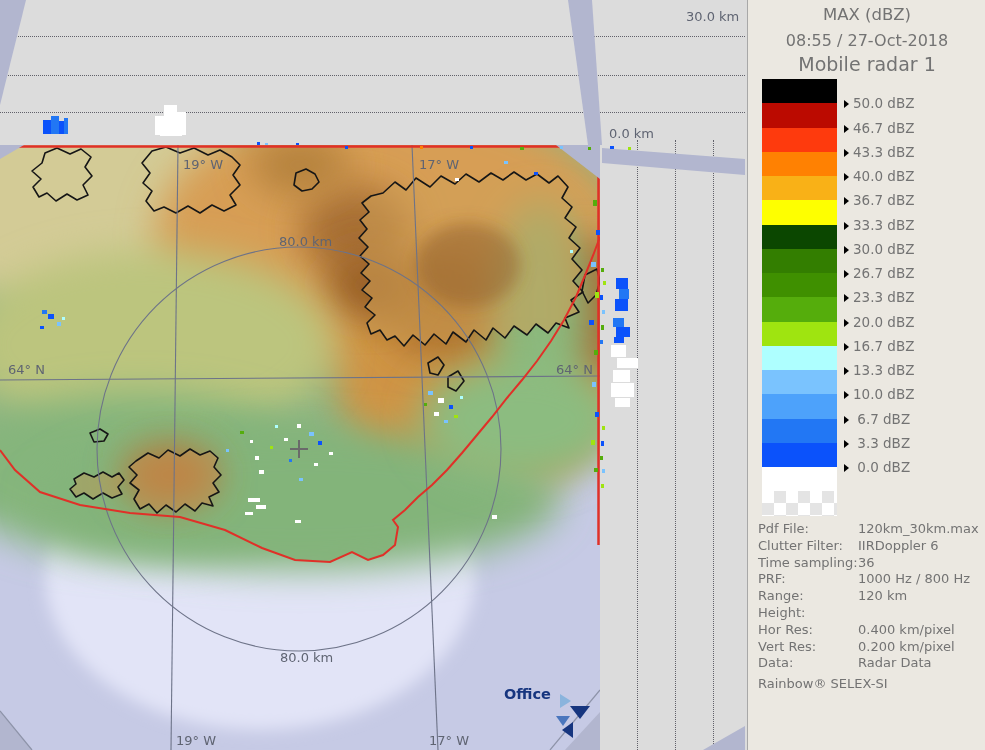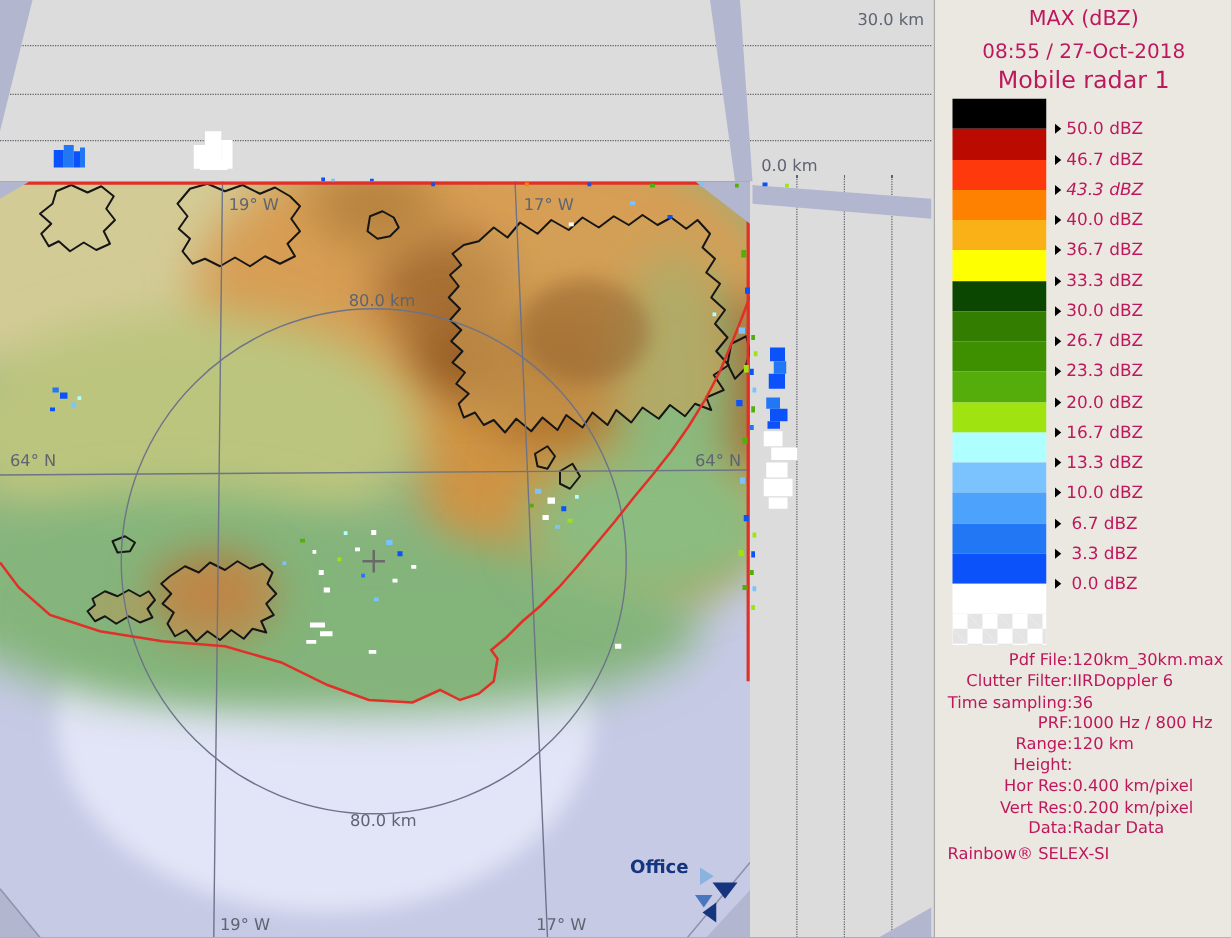--- a/index.html
+++ b/index.html
@@ -22,37 +22,37 @@
   .logo .l1,.logo .l2{font-weight:bold;font-size:14.5px;line-height:16px;color:#16357f;
         font-family:"DejaVu Sans","Liberation Sans",sans-serif;}
   .tri{position:absolute;width:0;height:0;}
   .tri-right{border-top:7px solid transparent;border-bottom:7px solid transparent;border-left:11px solid #8ab4dd;left:56px;top:8px;}
   .tri-down{border-left:10px solid transparent;border-right:10px solid transparent;border-top:13px solid #16357f;left:66px;top:20px;}
   .tri-down2{border-left:7px solid transparent;border-right:7px solid transparent;border-top:10px solid #4a76bd;left:52px;top:30px;}
   .tri-left{border-top:8px solid transparent;border-bottom:8px solid transparent;border-right:11px solid #16357f;left:58px;top:36px;}
 
   
   .panel{position:absolute;left:747px;top:0;width:238px;height:750px;background:#ebe8e1;
-         border-left:1px solid #a8a8a8;color:#be185d;}
+         border-left:1px solid #a8a8a8;color:#737373;}
   .panel-header{position:absolute;left:0;width:238px;text-align:center;white-space:nowrap;}
   .ph1{top:5px;font-size:16.5px;}
   .ph2{top:31px;font-size:16px;}
   .ph3{top:53px;font-size:19px;}
   .swatch{position:absolute;left:14px;width:75px;}
   .legend-label{position:absolute;left:96px;height:16px;font-size:13.5px;white-space:pre;}
   .legend-arrow{display:inline-block;width:0;height:0;border-top:4px solid transparent;
         border-bottom:4px solid transparent;border-left:5px solid #000;margin-right:4px;
         position:relative;top:0px;}
   .checker{background-color:#ffffff;
      background-image:linear-gradient(45deg,#e4e4e4 25%,transparent 25%,transparent 75%,#e4e4e4 75%),
                       linear-gradient(45deg,#e4e4e4 25%,transparent 25%,transparent 75%,#e4e4e4 75%);
      background-size:24px 24px;background-position:0 0,12px 12px;}
   .meta{position:absolute;left:10px;top:521px;width:222px;font-size:13px;line-height:16.8px;}
   .meta-row{display:flex;}
-  .meta-label{width:100px;flex:none;white-space:pre;text-align:right;}
+  .meta-label{width:100px;flex:none;white-space:pre;}
   .meta-value{flex:1;white-space:pre-wrap;}
   .rainbow{margin-top:4px;white-space:pre;}
 </style>
 </head>
 <body>
 
 <div class="stage">
 
   <div class="hgrid" style="top:36px"></div>
   <div class="hgrid" style="top:75px"></div>
@@ -160,21 +160,21 @@
   <div class="panel">
     <div class="panel-header ph1">MAX (dBZ)</div>
     <div class="panel-header ph2">08:55 / 27-Oct-2018</div>
     <div class="panel-header ph3">Mobile radar 1</div>
     <div id="legend">
         <div class="swatch" style="top: 79px; height: 24.25px; background: rgb(0, 0, 0);"></div>
         <div class="legend-label" style="top: 95.25px;"><span class="legend-arrow"></span>50.0 dBZ</div>
         <div class="swatch" style="top: 103.25px; height: 24.25px; background: rgb(187, 10, 0);"></div>
         <div class="legend-label" style="top: 119.5px;"><span class="legend-arrow"></span>46.7 dBZ</div>
         <div class="swatch" style="top: 127.5px; height: 24.25px; background: rgb(254, 58, 13);"></div>
-        <div class="legend-label" style="top: 143.75px; font-style: italic;"><span class="legend-arrow"></span>43.3 dBZ</div>
+        <div class="legend-label" style="top: 143.75px;"><span class="legend-arrow"></span>43.3 dBZ</div>
         <div class="swatch" style="top: 151.75px; height: 24.25px; background: rgb(255, 129, 2);"></div>
         <div class="legend-label" style="top: 168px;"><span class="legend-arrow"></span>40.0 dBZ</div>
         <div class="swatch" style="top: 176px; height: 24.25px; background: rgb(249, 177, 23);"></div>
         <div class="legend-label" style="top: 192.25px;"><span class="legend-arrow"></span>36.7 dBZ</div>
         <div class="swatch" style="top: 200.25px; height: 24.25px; background: rgb(254, 255, 0);"></div>
         <div class="legend-label" style="top: 216.5px;"><span class="legend-arrow"></span>33.3 dBZ</div>
         <div class="swatch" style="top: 224.5px; height: 24.25px; background: rgb(11, 71, 0);"></div>
         <div class="legend-label" style="top: 240.75px;"><span class="legend-arrow"></span>30.0 dBZ</div>
         <div class="swatch" style="top: 248.75px; height: 24.25px; background: rgb(51, 126, 0);"></div>
         <div class="legend-label" style="top: 265px;"><span class="legend-arrow"></span>26.7 dBZ</div>

